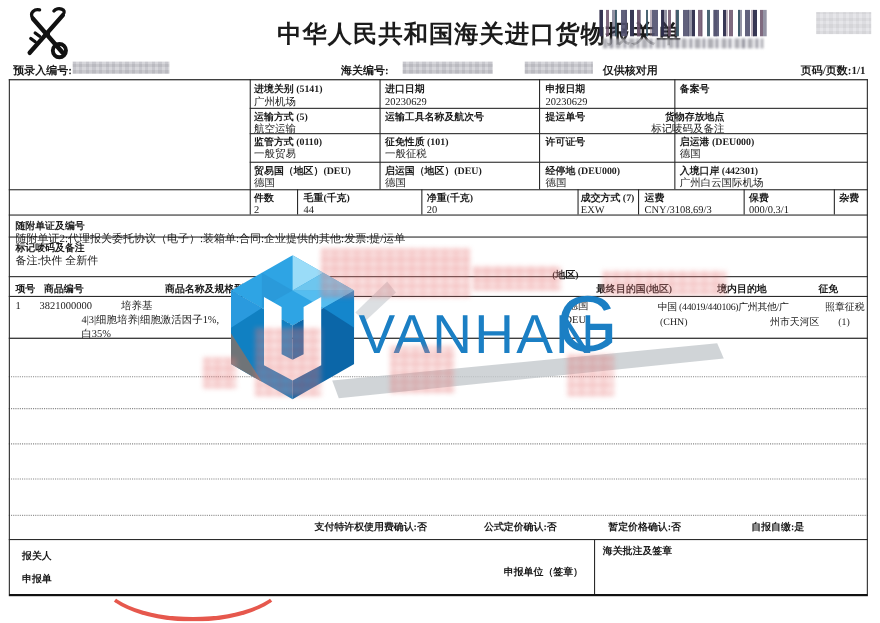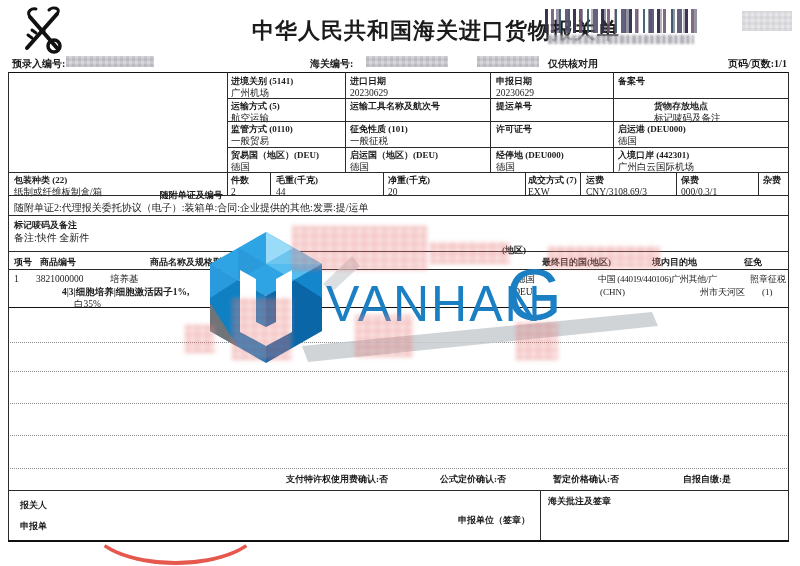--- a/index.html
+++ b/index.html
@@ -135,21 +135,21 @@
     <div class="val">航空运输</div>
   </div>
   <div class="cell" style="left:350px;top:101px;">
     <div class="lbl">运输工具名称及航次号</div>
     <div class="val"></div>
   </div>
   <div class="cell" style="left:496px;top:101px;">
     <div class="lbl">提运单号</div>
     <div class="val"></div>
   </div>
-  <div class="cell" style="left:654px;top:101px;">
+  <div class="cell" style="left:592px;top:101px;text-align:right;">
     <div class="lbl">货物存放地点</div>
     <div class="val">标记唛码及备注</div>
   </div>
 
   <div class="cell" style="left:231px;top:124px;">
     <div class="lbl">监管方式 (0110)</div>
     <div class="val">一般贸易</div>
   </div>
   <div class="cell" style="left:350px;top:124px;">
     <div class="lbl">征免性质 (101)</div>
@@ -174,24 +174,20 @@
   </div>
   <div class="cell" style="left:496px;top:150px;">
     <div class="lbl">经停地 (DEU000)</div>
     <div class="val">德国</div>
   </div>
   <div class="cell" style="left:618px;top:150px;">
     <div class="lbl">入境口岸 (442301)</div>
     <div class="val">广州白云国际机场</div>
   </div>
 
-  <div class="cell" style="left:14px;top:175px;">
-    <div class="lbl">包装种类 (22)</div>
-    <div class="val">纸制或纤维板制盒/箱</div>
-  </div>
   <div class="cell" style="left:231px;top:175px;">
     <div class="lbl">件数</div>
     <div class="val">2</div>
   </div>
   <div class="cell" style="left:276px;top:175px;">
     <div class="lbl">毛重(千克)</div>
     <div class="val">44</div>
   </div>
   <div class="cell" style="left:388px;top:175px;">
     <div class="lbl">净重(千克)</div>
@@ -207,41 +203,41 @@
   </div>
   <div class="cell" style="left:681px;top:175px;">
     <div class="lbl">保费</div>
     <div class="val">000/0.3/1</div>
   </div>
   <div class="cell" style="left:763px;top:175px;">
     <div class="lbl">杂费</div>
     <div class="val"></div>
   </div>
 
-  <div class="cell" style="left:14px;top:190px;text-align:center;">
+  <div class="cell" style="left:14px;top:200px;">
     <div class="lbl">随附单证及编号</div>
     <div class="val" style="font-size:10px;">随附单证2:代理报关委托协议（电子）:装箱单:合同:企业提供的其他:发票:提/运单</div>
   </div>
   <div class="cell" style="left:14px;top:220px;">
     <div class="lbl">标记唛码及备注</div>
     <div class="val" style="font-size:10px;">备注:快件 全新件</div>
   </div>
 
   <div class="items-hdr" style="left:14px;top:256px;">项号</div>
   <div class="items-hdr" style="left:40px;top:256px;">商品编号</div>
   <div class="items-hdr" style="left:150px;top:256px;">商品名称及规格型号</div>
   <div class="items-hdr" style="left:502px;top:244px;">(地区)</div>
   <div class="items-hdr" style="left:542px;top:256px;">最终目的国(地区)</div>
   <div class="items-hdr" style="left:652px;top:256px;">境内目的地</div>
   <div class="items-hdr" style="left:744px;top:256px;">征免</div>
 
   <div class="val abs" style="left:14px;top:274px;">1</div>
   <div class="val abs" style="left:36px;top:274px;">3821000000</div>
   <div class="val abs" style="left:110px;top:274px;">培养基</div>
-  <div class="val abs" style="left:62px;top:287px;font-weight:bold;">4|3|细胞培养|细胞激活因子1%,</div>
+  <div class="val abs" style="left:74px;top:287px;">4|3|细胞培养|细胞激活因子1%,</div>
   <div class="val abs" style="left:246px;top:287px;">础培养</div>
   <div class="val abs" style="left:74px;top:299px;">白35%</div>
   <div class="val abs" style="left:516px;top:274px;">德国</div>
   <div class="val abs" style="left:510px;top:287px;">(DEU)</div>
   <div class="val abs small" style="left:598px;top:274px;letter-spacing:-0.3px;">中国 (44019/440106)广州其他/广</div>
   <div class="val abs small" style="left:600px;top:287px;">(CHN)</div>
   <div class="val abs small" style="left:700px;top:287px;">州市天河区</div>
   <div class="val abs small" style="left:750px;top:274px;">照章征税</div>
   <div class="val abs small" style="left:762px;top:287px;">(1)</div>
 

